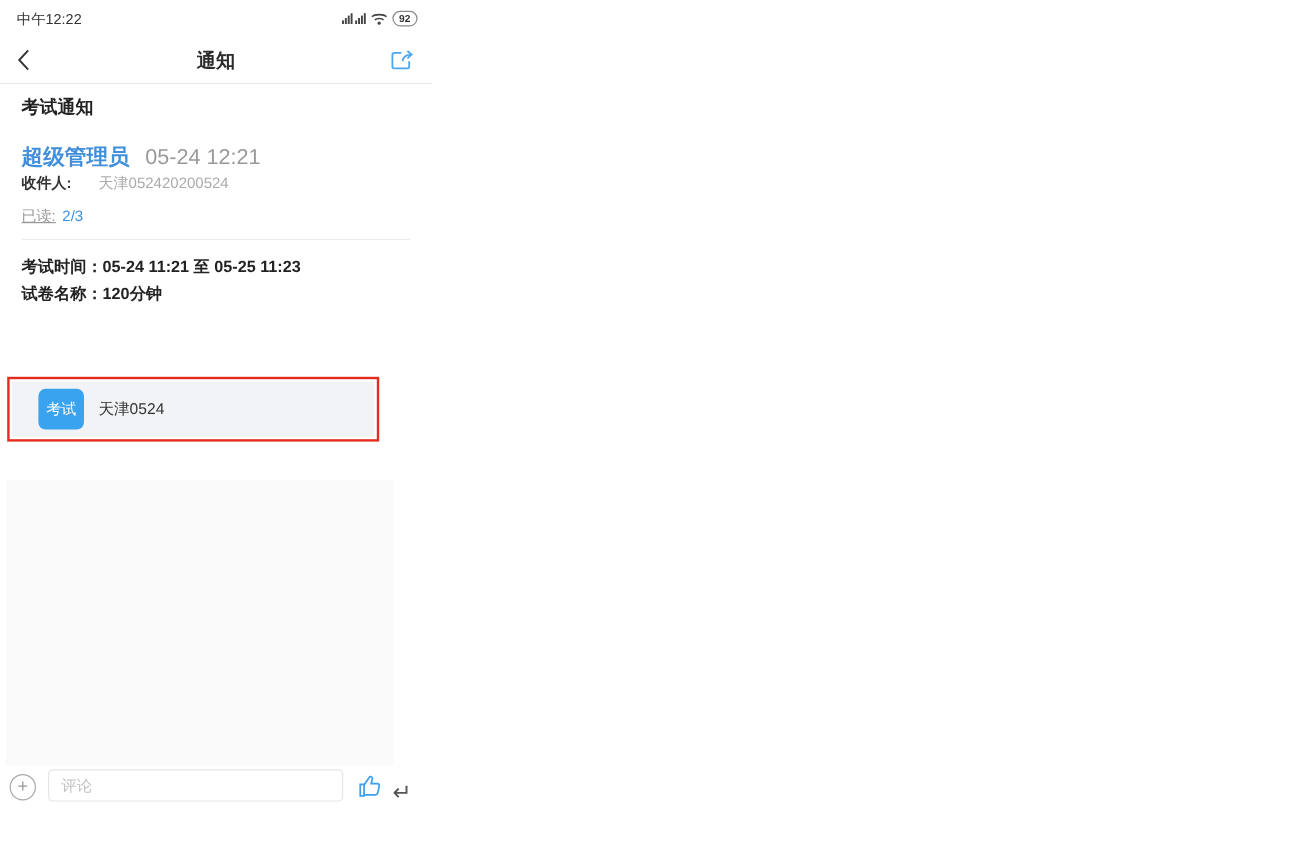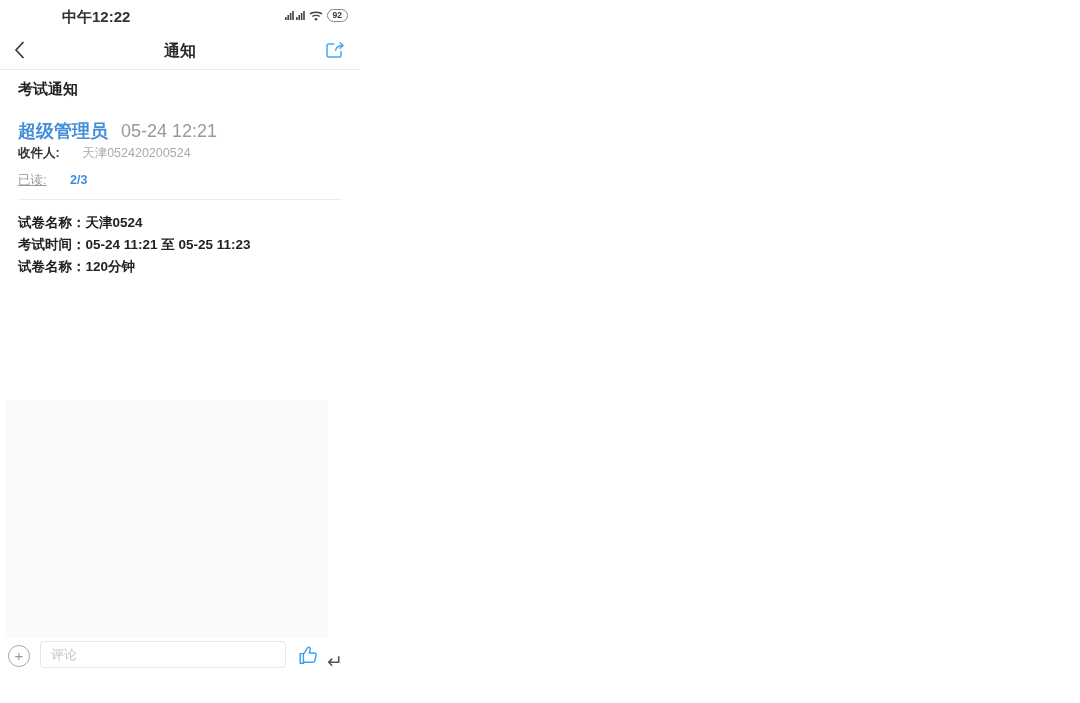--- a/index.html
+++ b/index.html
@@ -3,21 +3,21 @@
 <meta charset="utf-8">
 <style>
   * { margin:0; padding:0; box-sizing:border-box; }
   body { font-family:"Liberation Sans","DejaVu Sans",sans-serif; background:#fff; }
   #stage { position:relative; width:1080px; height:703px; background:#fff; overflow:hidden; }
   .panel { position:absolute; top:0; width:360px; height:703px; background:#fff; }
   #p1{left:0} #p2{left:360} #p3{left:720}
 
   
   .status-bar{position:absolute;top:0;left:0;right:0;height:30px;}
-  .sb-time{position:absolute;left:14px;top:8px;font-size:15px;font-weight:700;color:#333;margin-left:48px;}
+  .sb-time{position:absolute;left:14px;top:8px;font-size:12px;font-weight:400;color:#333;}
   .sb-icons{position:absolute;right:12px;top:9px;display:flex;align-items:center;gap:4px;}
   .battery{border:1px solid #888;border-radius:8px;font-size:8.5px;line-height:11px;padding:0 5px;color:#333;font-weight:600;}
 
   
   .hdr{position:absolute;top:30px;left:0;right:0;height:40px;border-bottom:1px solid #ececec;}
   .hdr-title{position:absolute;left:0;right:0;top:11px;text-align:center;font-size:16px;font-weight:700;color:#2b2b2b;}
   .hdr-plus{position:absolute;right:16px;top:2px;font-size:26px;font-weight:300;color:#444;cursor:pointer;}
   .hdr-back{position:absolute;left:14px;top:11px;cursor:pointer;}
   .hdr-right{position:absolute;right:14px;top:10px;display:flex;align-items:center;gap:18px;}
   .hdr-center{position:absolute;left:0;right:0;top:11px;display:flex;justify-content:center;align-items:center;gap:5px;font-size:16px;font-weight:700;color:#2b2b2b;}
@@ -47,21 +47,21 @@
   .msg-time{position:absolute;right:4px;top:12px;font-size:11.5px;color:#b5b5b5;}
   .divider{position:absolute;height:1px;background:#f0f1f2;}
 
   
   .d-subject{position:absolute;left:18px;top:80px;font-size:15px;font-weight:700;color:#222;}
   .d-senderline{position:absolute;left:18px;top:119px;font-size:18px;}
   .d-sender{color:#418fdb;font-weight:600;} .d-time{color:#999;margin-left:8px;}
   .d-recline{position:absolute;left:18px;top:145px;font-size:12.5px;}
   .d-reclabel{color:#333;font-weight:700;} .d-recval{color:#aaa;margin-left:19px;}
   .d-readline{position:absolute;left:18px;top:172px;font-size:12.5px;}
-  .d-readlabel{color:#999;text-decoration:underline;} .d-readval{color:#3a8fe0;font-weight:700;margin-left:20px;}
+  .d-readlabel{color:#999;text-decoration:underline;} .d-readval{color:#3a8fe0;font-weight:400;margin-left:2px;}
   .d-div{position:absolute;left:18px;right:18px;top:199px;height:1px;background:#ececec;}
   .d-details{position:absolute;left:18px;top:212px;font-size:13.5px;font-weight:700;color:#222;line-height:22px;}
   .exam-box{position:absolute;left:6px;top:314px;width:310px;height:54px;border:2px solid #e52b1e;}
   .exam-bar{position:absolute;inset:2px;background:#f1f3f6;display:flex;align-items:center;cursor:pointer;}
   .exam-chip{width:38px;height:34px;border-radius:6px;background:#3aa3ef;color:#fff;font-size:12.5px;display:flex;align-items:center;justify-content:center;margin-left:22px;}
   .exam-name{margin-left:12px;font-size:13px;color:#333;}
   .gray-area{position:absolute;left:5px;top:400px;width:323px;height:238px;background:#fafafa;}
   .plus-circle{position:absolute;left:8px;top:645px;width:22px;height:22px;border:1.5px solid #a9a9a9;border-radius:50%;color:#999;font-size:15px;line-height:19px;text-align:center;cursor:pointer;}
   .comment-input{position:absolute;left:40px;top:641px;width:246px;height:27px;border:1px solid #e6e6e6;border-radius:4px;font-size:13px;padding-left:10px;color:#333;outline:none;}
   .comment-input::placeholder{color:#c3c3c3;}
@@ -329,25 +329,30 @@
     <div class="d-recline">
       <span class="d-reclabel">收件人:</span>
       <span class="d-recval">天津052420200524</span>
     </div>
     <div class="d-readline">
       <span class="d-readlabel">已读:</span>
       <span class="d-readval">2/3</span>
     </div>
     <div class="d-div"></div>
     <div class="d-details">
-      <div>试卷名称：天津0524</div>
       <div>考试时间：05-24 11:21 至 05-25 11:23</div>
       <div>试卷名称：120分钟</div>
     </div>
 
+    <div class="exam-box">
+      <div class="exam-bar">
+        <span class="exam-chip">考试</span>
+        <span class="exam-name">天津0524</span>
+      </div>
+    </div>
 
     <div class="gray-area"></div>
 
     <div class="plus-circle">+</div>
     <input class="comment-input" type="text" placeholder="评论" style="">
     <span class="thumb-btn">
       <svg width="22" height="22" viewBox="0 0 24 24" fill="none" stroke="#3da0f0" stroke-width="1.6">
           <path d="M3.5 10.5h3.5V21H3.5z"></path>
           <path d="M7 20h10.3c1 0 1.9-.7 2.1-1.7l1.4-6.2c.3-1.2-.6-2.3-1.8-2.3H13.5l1-4.4c.2-1-.6-1.9-1.6-1.9-.5 0-1 .3-1.3.8L7 11"></path>
         </svg>

